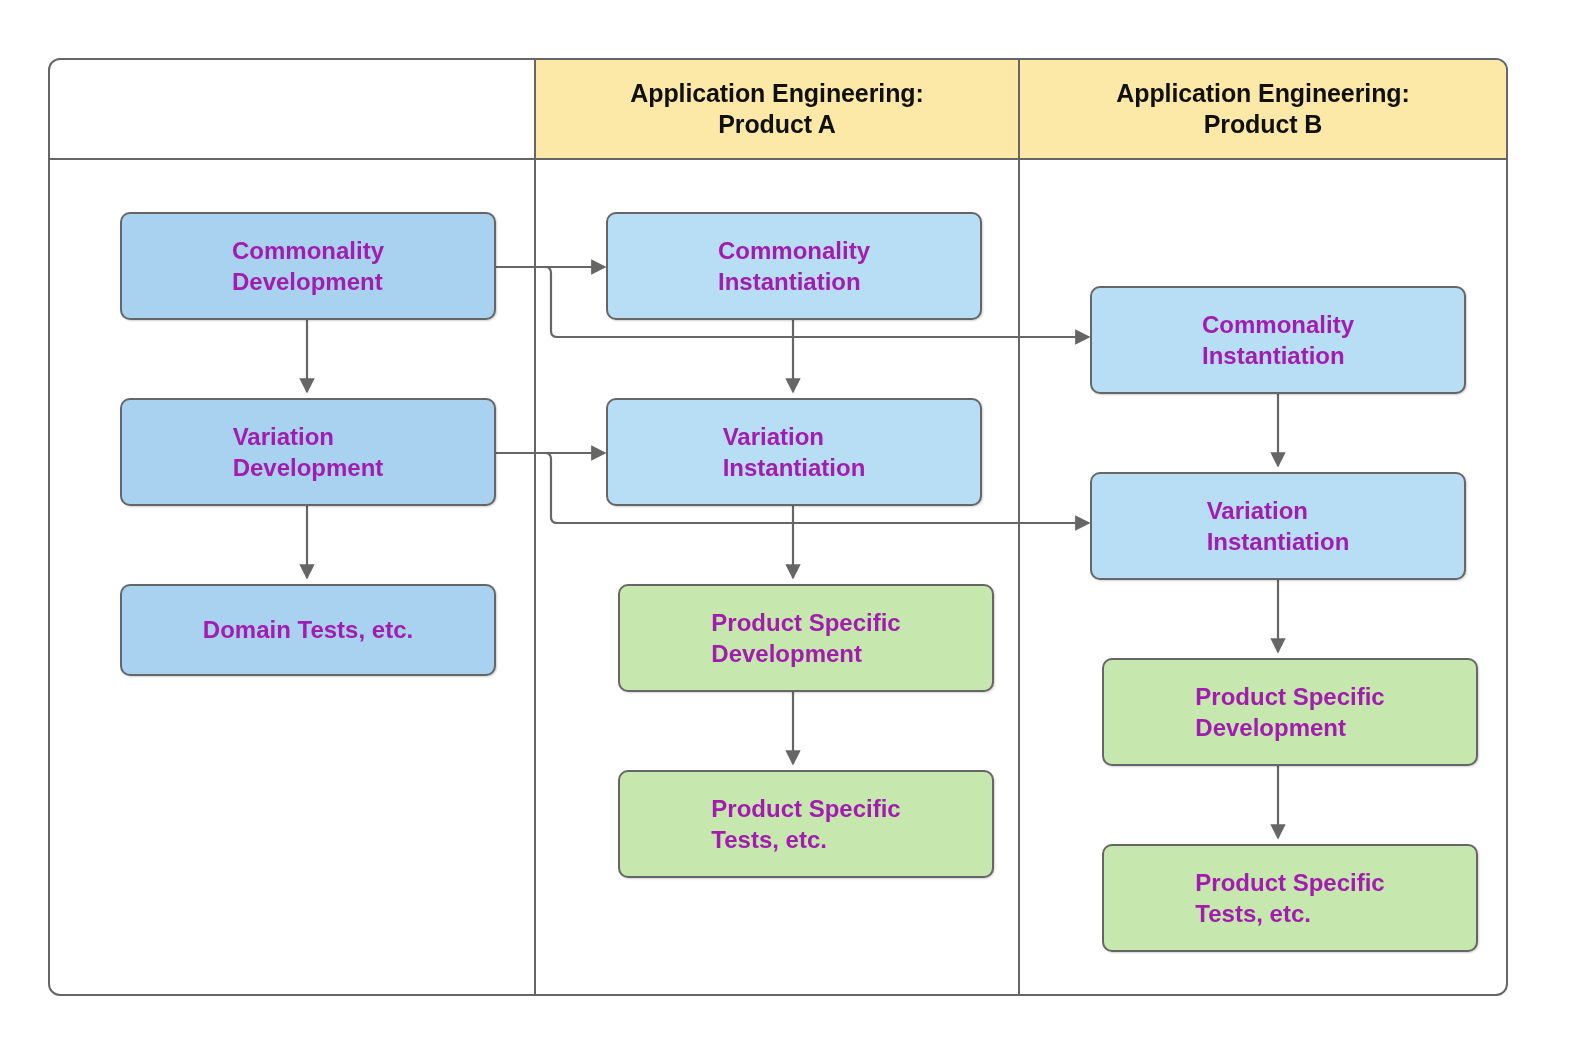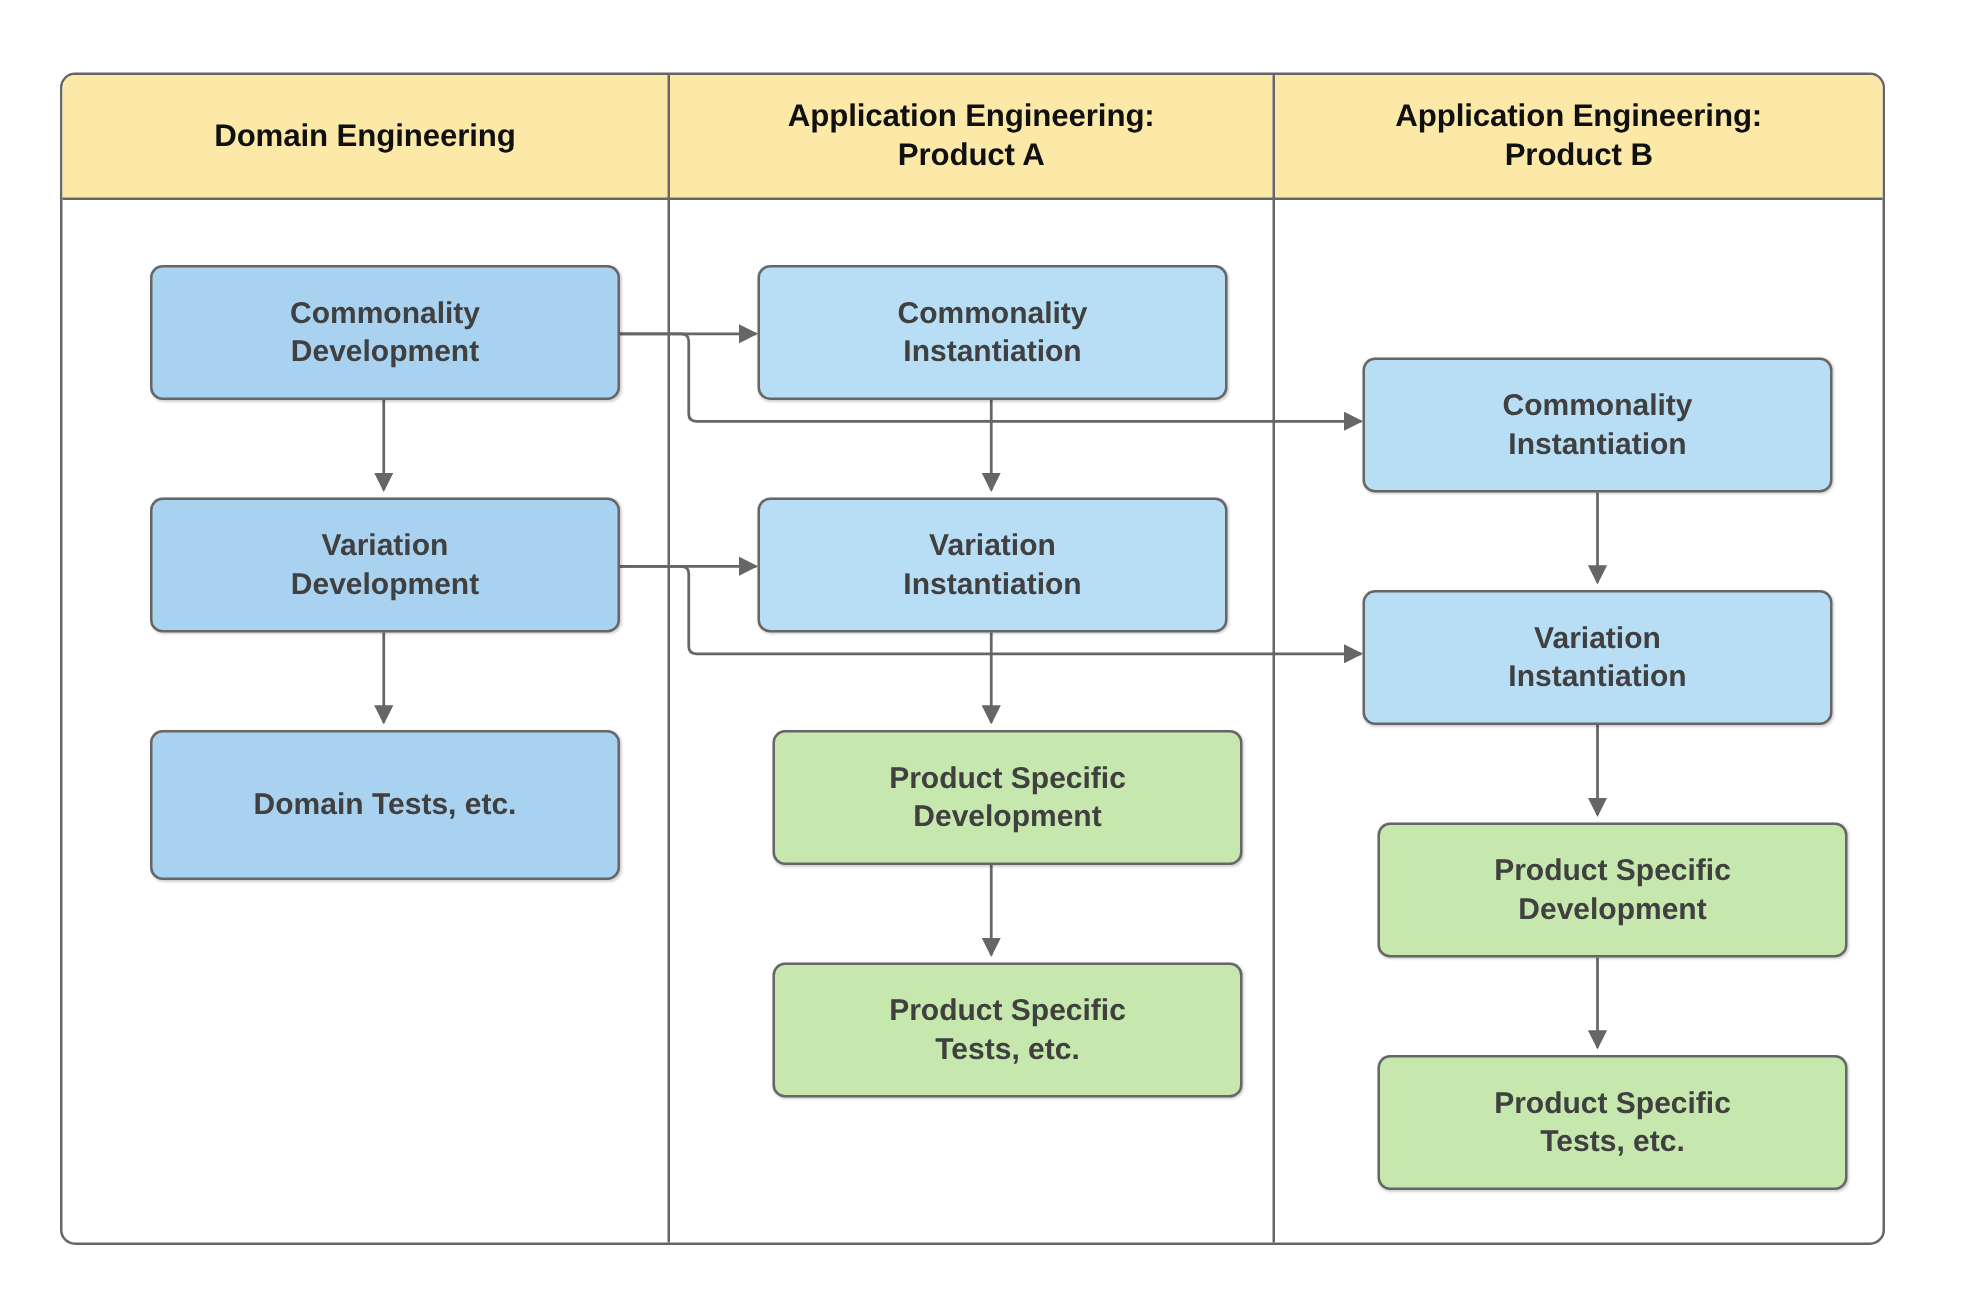--- a/index.html
+++ b/index.html
@@ -69,24 +69,24 @@
 
   
   .node {
     position: absolute;
     box-sizing: border-box;
     border: 2px solid #666666;
     border-radius: 10px;
     display: flex;
     align-items: center;
     justify-content: center;
-    text-align: center;
+    text-align: left;
     font-size: 24px;
     font-weight: bold;
-    color: #404040;
+    color: #a21caf;
     line-height: 1.3;
     padding: 0 10px;
     box-shadow: 1px 1px 2px rgba(0,0,0,0.18);
   }
   .node.blue-dark { background: #a9d2f0; }
   .node.blue-lite { background: #b8def5; }
   .node.green     { background: #c6e7ad; margin-left: 12px; }
 
   
   #wires {
@@ -98,23 +98,20 @@
     pointer-events: none;
   }
 </style>
 </head>
 <body>
 
 <div id="canvas">
 
   <div id="frame">
 
-    <div class="lane-header first" style="left:0; width:484px;">
-      <span style="white-space:pre-line;">Domain Engineering</span>
-    </div>
 
     <div class="lane-header" style="left:486px; width:482px;">
       <span style="white-space:pre-line;">Application Engineering:
 Product A</span>
     </div>
 
     <div class="lane-header last" style="left:970px; width:486px;">
       <span style="white-space:pre-line;">Application Engineering:
 Product B</span>
     </div>
@@ -157,21 +154,21 @@
   <div class="node blue-dark" style="left:120px; top:212px; width:376px; height:108px;">
     <span style="white-space:pre-line;">Commonality
 Development</span>
   </div>
 
   <div class="node blue-dark" style="left:120px; top:398px; width:376px; height:108px;">
     <span style="white-space:pre-line;">Variation
 Development</span>
   </div>
 
-  <div class="node blue-dark" style="left:120px; top:584px; width:376px; height:120px;">
+  <div class="node blue-dark" style="left:120px; top:584px; width:376px; height:92px;">
     <span style="white-space:pre-line;">Domain Tests, etc.</span>
   </div>
 
   <div class="node blue-lite" style="left:606px; top:212px; width:376px; height:108px;">
     <span style="white-space:pre-line;">Commonality
 Instantiation</span>
   </div>
 
   <div class="node blue-lite" style="left:606px; top:398px; width:376px; height:108px;">
     <span style="white-space:pre-line;">Variation

